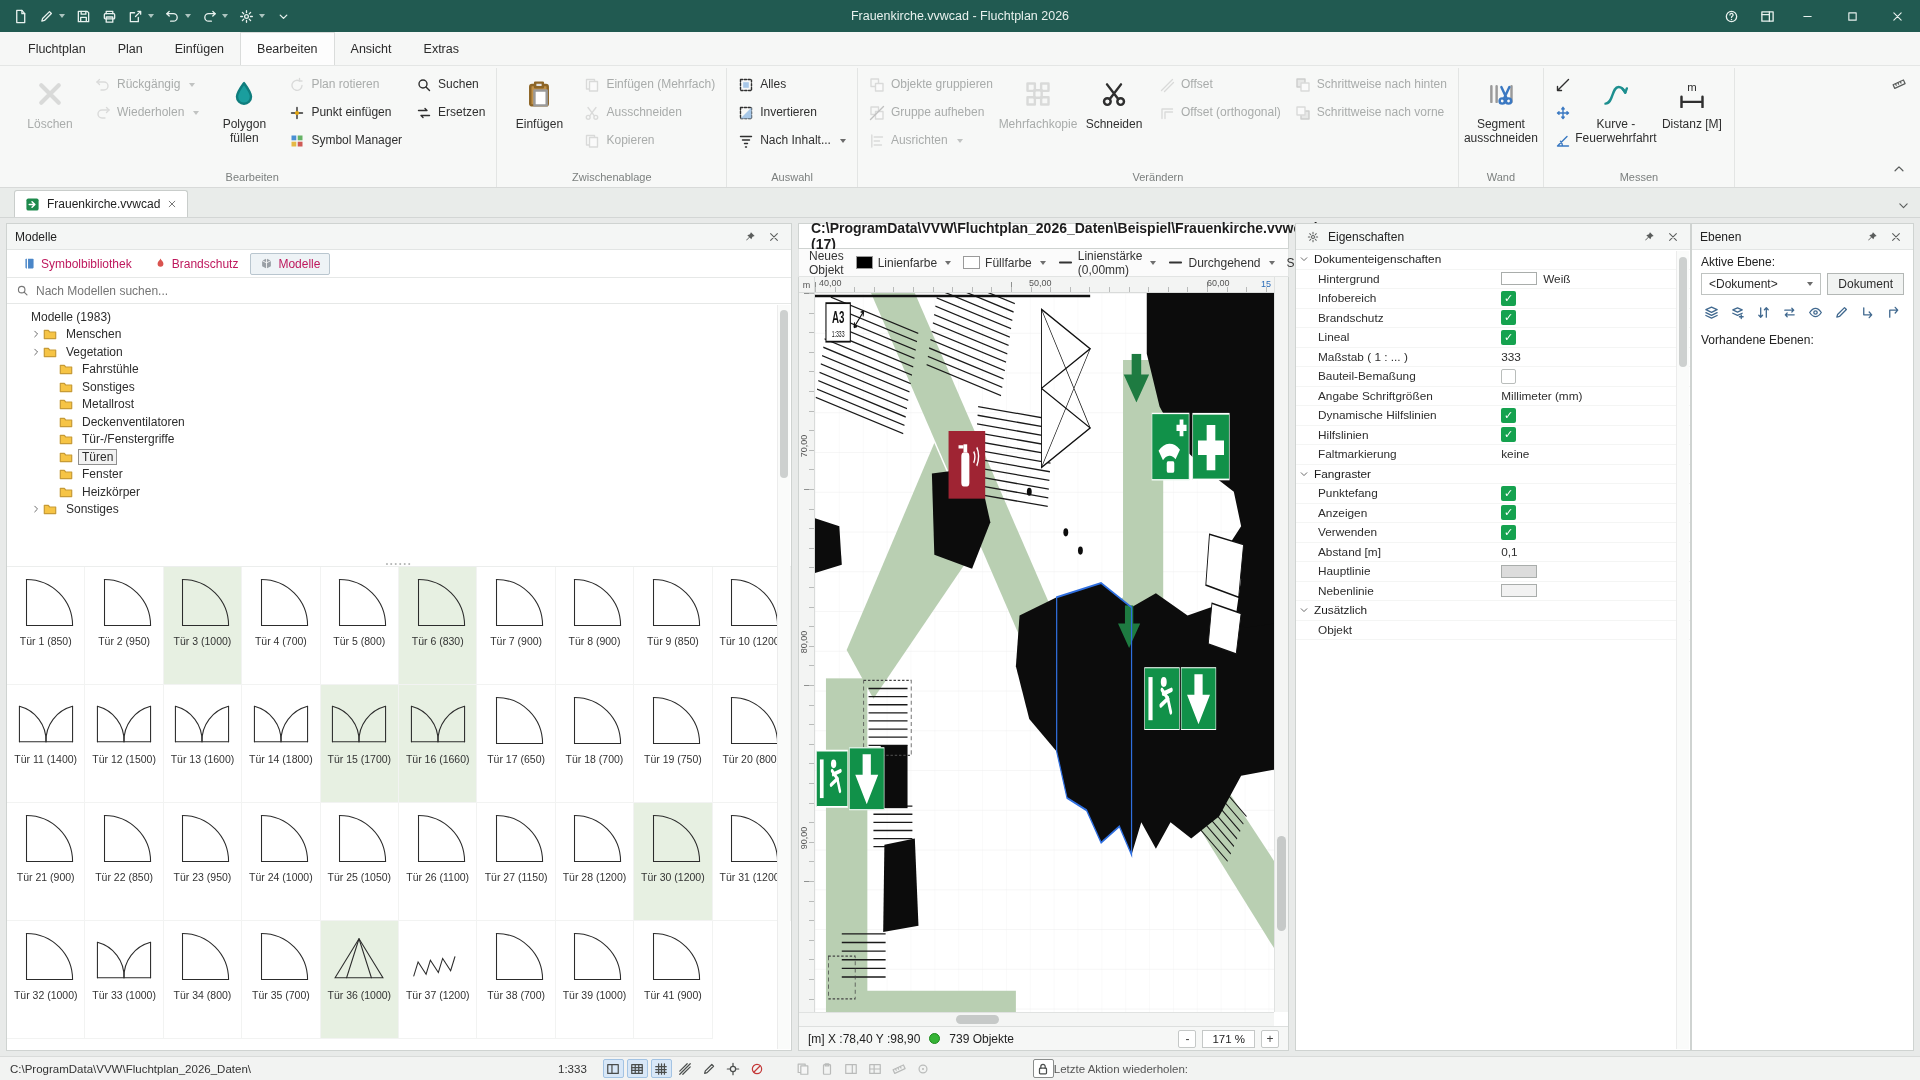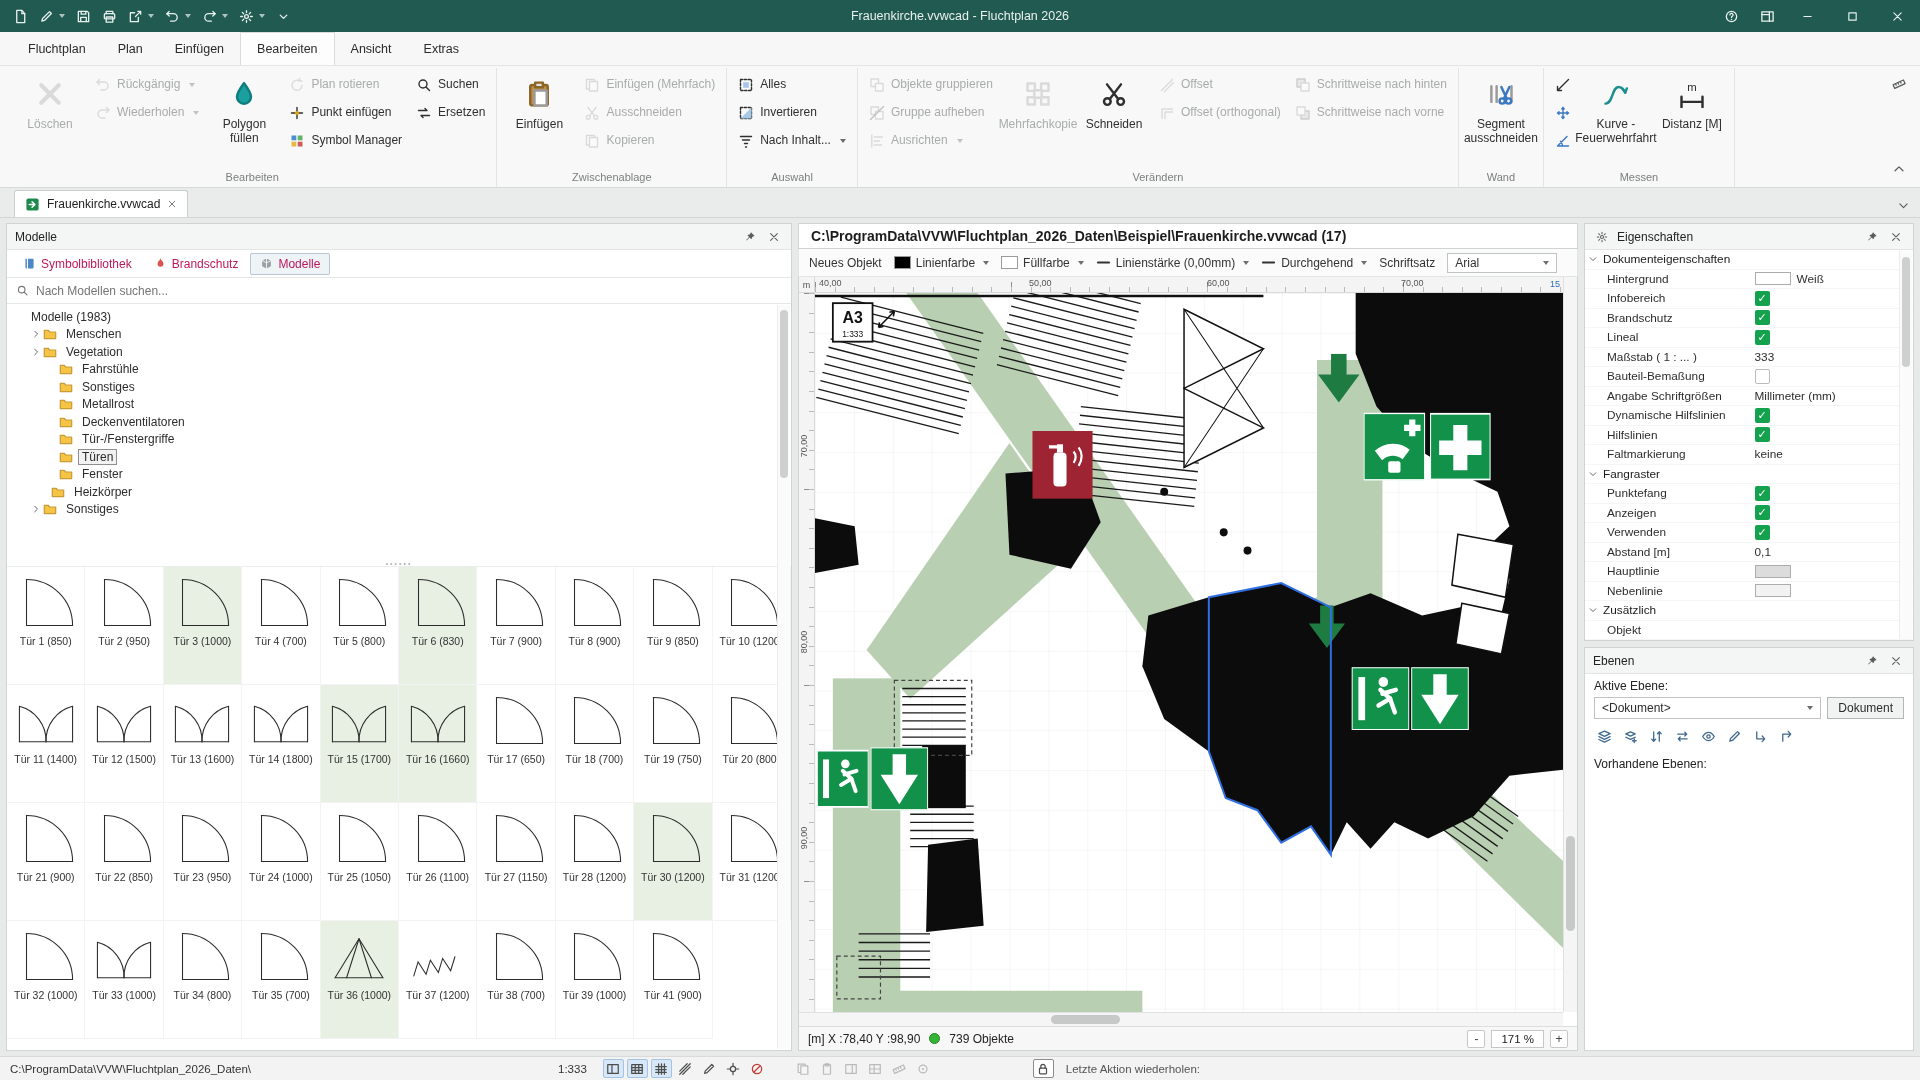--- a/index.html
+++ b/index.html
@@ -105,21 +105,21 @@
 .vscroll{grid-column:3;grid-row:1/3;background:#f4f5f4;border-left:1px solid #e0e2e1;position:relative}
 .vthumb{position:absolute;left:2px;right:2px;top:76%;height:13%;background:#c6c9c8;border-radius:5px}
 .hscroll{grid-column:1/3;grid-row:3;background:#f4f5f4;border-top:1px solid #e0e2e1;position:relative}
 .hthumb{position:absolute;top:2px;bottom:2px;left:33%;width:9%;background:#c6c9c8;border-radius:5px}
 .canvas-status{grid-column:1/4;grid-row:4;background:#f6f7f6;border-top:1px solid #dddfde;display:flex;align-items:center;padding:0 9px;font-size:12px;color:#222;gap:9px}
 .obj-dot{width:11px;height:11px;border-radius:50%;background:#35b335;border:1px solid #1c8a1c;flex:0 0 auto}
 .zoom-ctl{margin-left:auto;display:flex;align-items:center;gap:6px}
 .zoom-btn{width:18px;height:18px;border:1px solid #c5c8c7;background:#fff;display:flex;align-items:center;justify-content:center;border-radius:2px;color:#444;font-size:12px}
 .zoom-val{border:1px solid #c5c8c7;background:#fff;height:18px;padding:0 9px;display:flex;align-items:center;font-size:11.5px}
 
-.right-col{flex:0 0 330px;display:flex;flex-direction:column;gap:6px}
+.right-col{flex:0 0 330px;display:flex;flex-direction:row;}
 .props-panel{flex:0 0 396px;display:flex;flex-direction:column;position:relative}
 .props-body{flex:1;overflow:hidden}
 .prow{height:19.5px;display:flex;align-items:center;font-size:11.8px;color:#2d2d2d;border-bottom:1px solid #f4f5f4;padding-right:14px}
 .prow .plabel{flex:0 0 54%;padding-left:22px;overflow:hidden;white-space:nowrap;text-overflow:ellipsis}
 .prow.section .plabel{padding-left:2px;color:#1b1b1b}
 .sec-chev{width:16px;display:flex;justify-content:center;color:#555}
 .sec-chev svg{width:10px;height:10px}
 .pvalue{flex:1;display:flex;align-items:center;gap:6px}
 .checkbox{width:15px;height:15px;border-radius:2px;display:flex;align-items:center;justify-content:center;font-size:11px}
 .checkbox.on{background:#15a24f;color:#fff}
@@ -140,21 +140,21 @@
 .sb-path{flex:0 0 548px}
 .sb-icons{display:flex;gap:3px;margin-left:16px;align-items:center}
 .sb-ic{width:21px;height:19px;display:flex;align-items:center;justify-content:center;border:1px solid transparent;border-radius:2px;color:#4a4d4c}
 .sb-ic svg{width:14px;height:14px}
 .sb-ic.active{background:#d8e7f7;border-color:#a3c3e3}
 .sb-ic.red{color:#c43838}
 .sb-ic.disabled{opacity:.33}
 .sb-ic.boxed{border-color:#8a8d8c;background:#fff}
 .gap{margin-left:22px}
 .gap-lg{margin-left:96px}
-.sb-redo{margin-left:12px;color:#555}
+.sb-redo{color:#555}
 </style>
 </head>
 <body>
 
 <div class="app">
 
   <div class="titlebar">
     <div class="tb-icons" id="tb-left">
         <div class="tb-btn">
           <svg viewBox="0 0 16 16" fill="none" stroke="currentColor" stroke-width="1.4" stroke-linecap="round" stroke-linejoin="round">
@@ -773,21 +773,21 @@
           </div>
           <div class="tree-row" style="padding-left:38px">
             <span class="tree-exp"></span>
             <span class="tree-ico">
               <svg viewBox="0 0 16 16" fill="none" stroke="currentColor" stroke-width="1.4" stroke-linecap="round" stroke-linejoin="round">
                 <path d="M1.5 3.8h4.6l1.4 1.9h7v7.5h-13z" fill="#f6c445" stroke="#c79b36"></path>
               </svg>
             </span>
             <span class="tree-label">Fenster</span>
           </div>
-          <div class="tree-row" style="padding-left:30px">
+          <div class="tree-row" style="padding-left:38px">
             <span class="tree-exp"></span>
             <span class="tree-ico">
               <svg viewBox="0 0 16 16" fill="none" stroke="currentColor" stroke-width="1.4" stroke-linecap="round" stroke-linejoin="round">
                 <path d="M1.5 3.8h4.6l1.4 1.9h7v7.5h-13z" fill="#f6c445" stroke="#c79b36"></path>
               </svg>
             </span>
             <span class="tree-label">Heizkörper</span>
           </div>
           <div class="tree-row" style="padding-left:22px">
             <span class="tree-exp">

